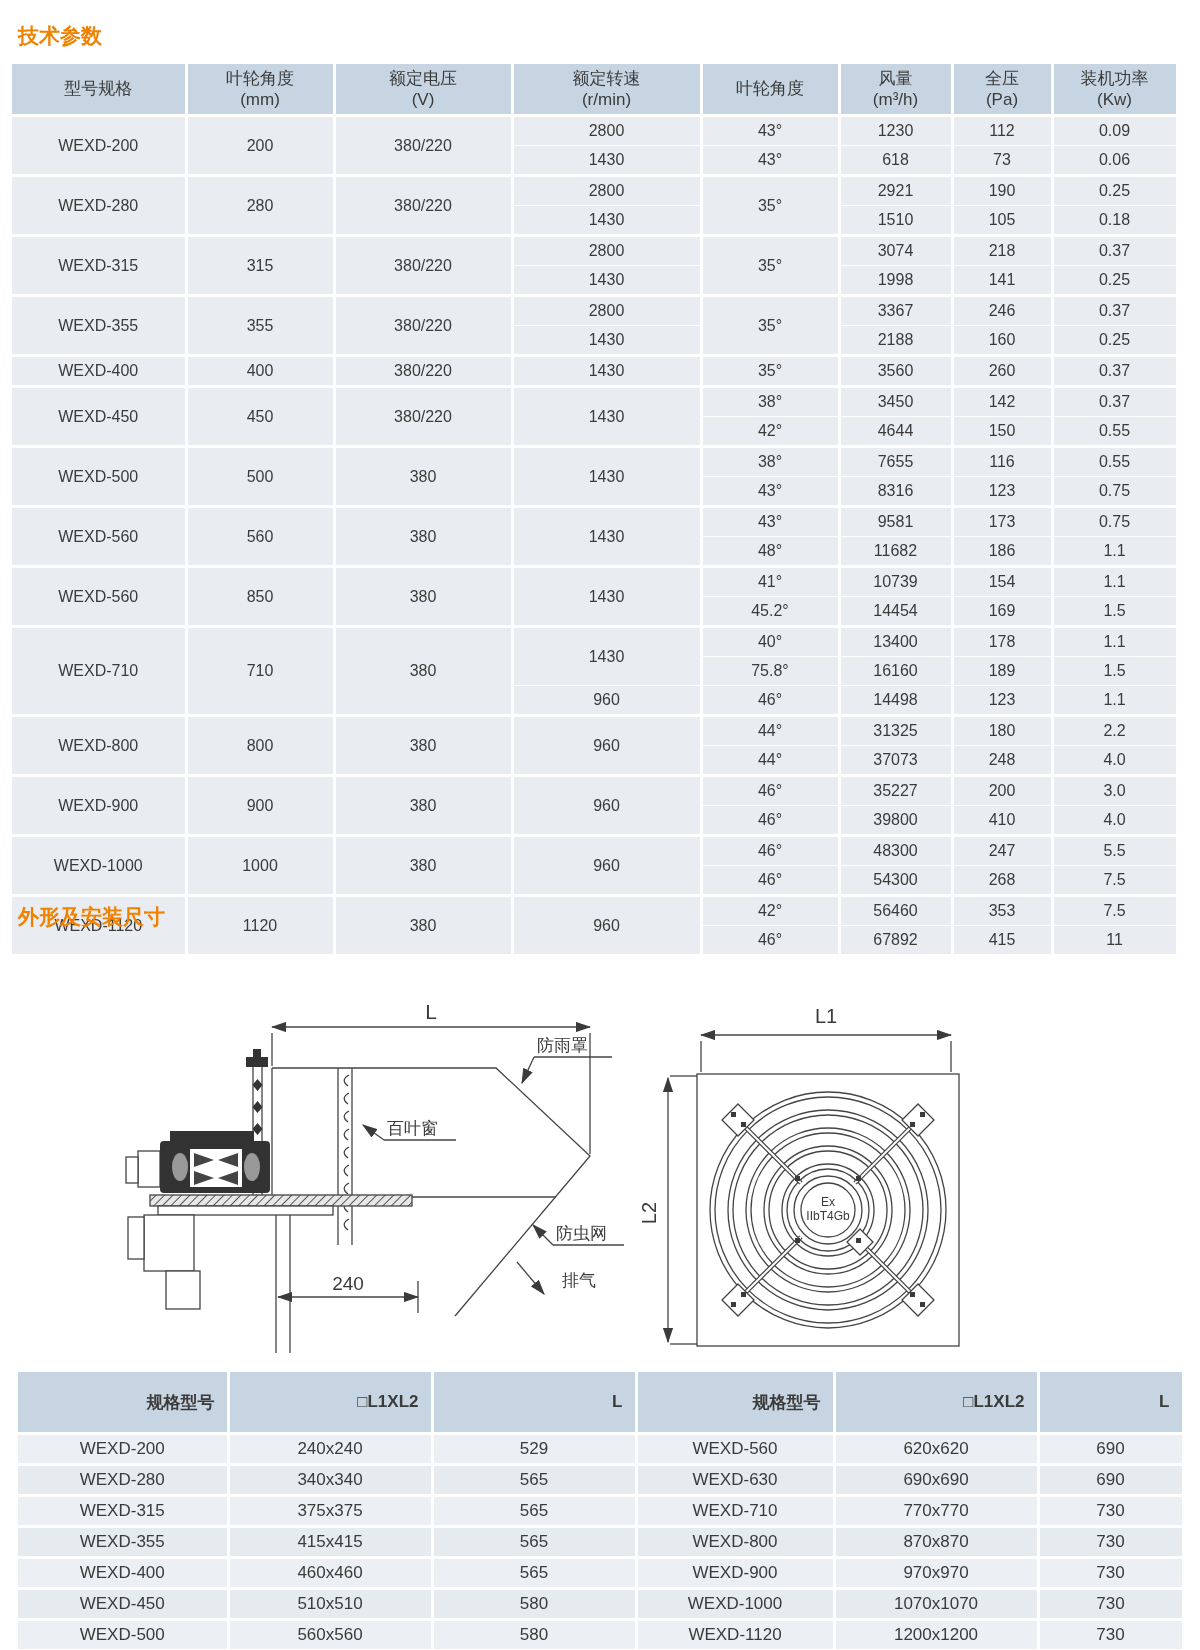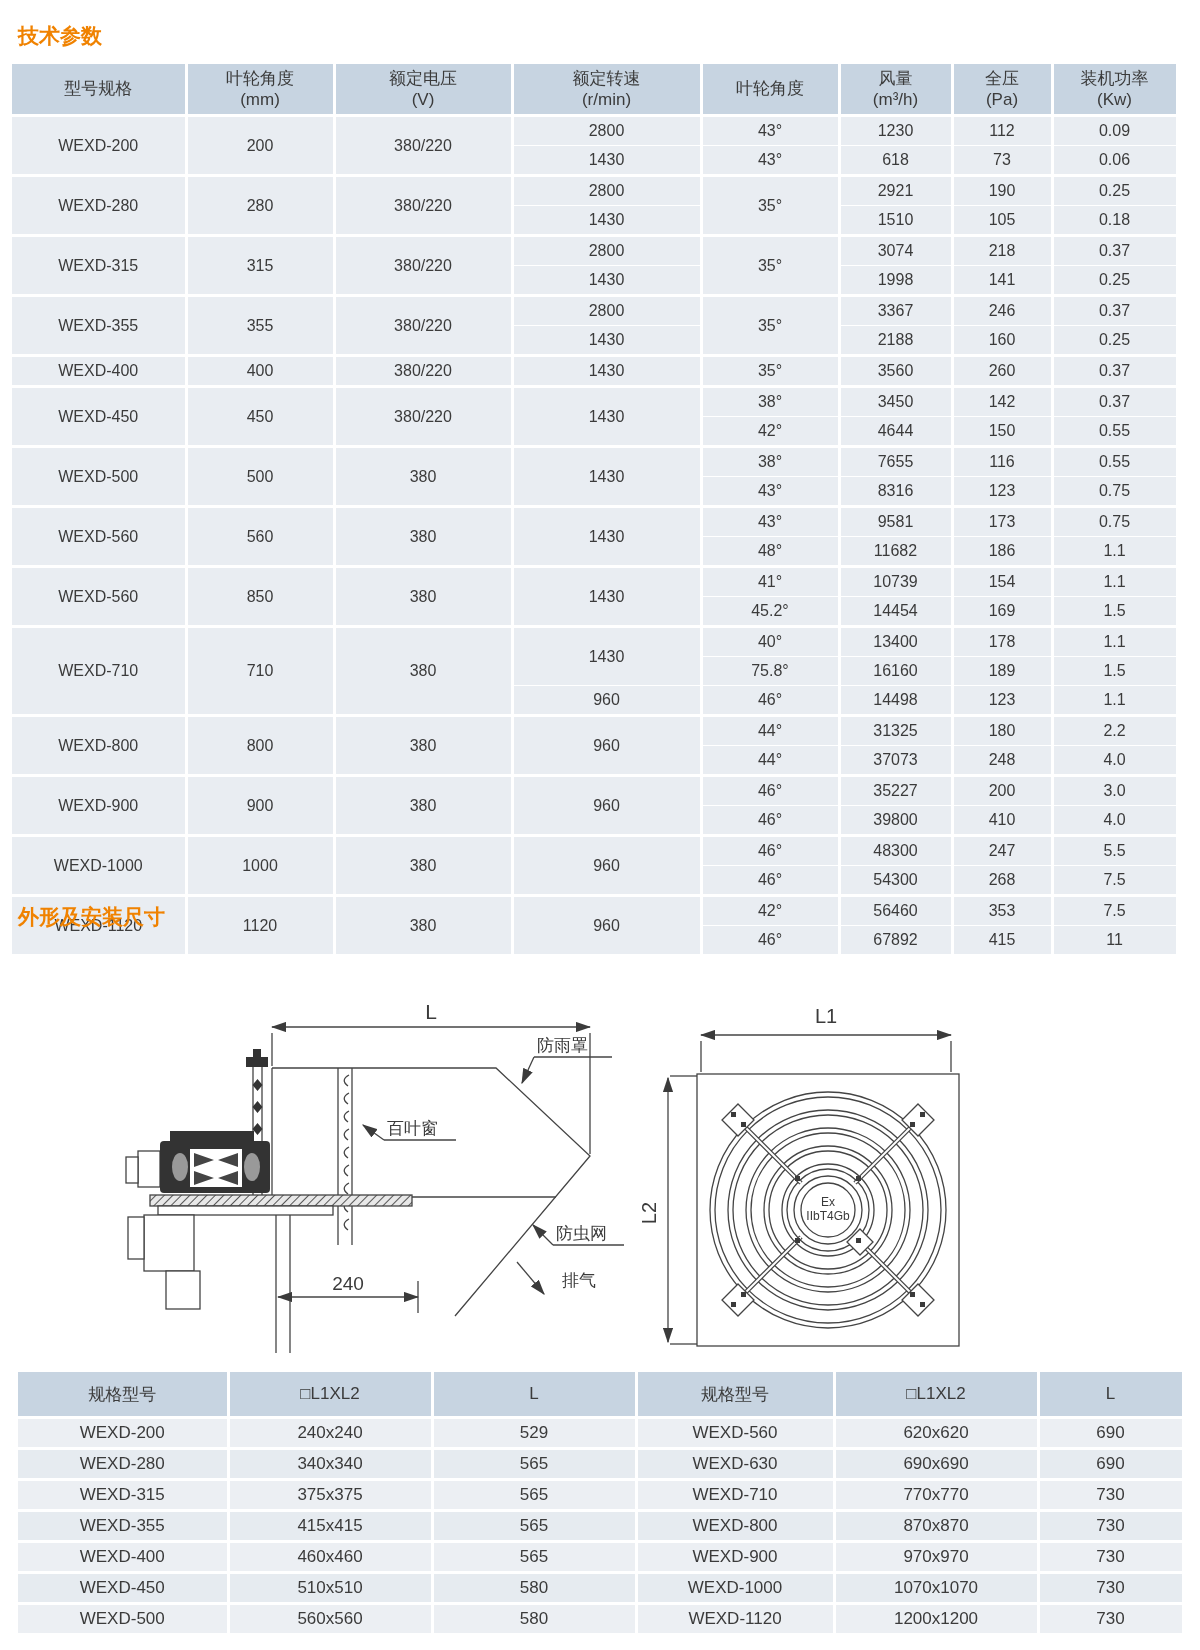--- a/index.html
+++ b/index.html
@@ -13,23 +13,23 @@
   #spec-table{position:absolute;left:12px;top:64px;width:1165px;}
   #spec-table th{background:#c7d4e1;height:50px;font-size:17px;font-weight:normal;
                  text-align:center;vertical-align:middle;line-height:1.25;
                  border-right:3px solid #fff;border-bottom:3px solid #fff;padding:0;}
   #spec-table td{background:#e9edf2;height:28px;font-size:16px;text-align:center;
                  vertical-align:middle;border-right:3px solid #fff;
                  border-bottom:1px solid #fff;padding:0;}
   #spec-table td.ge{border-bottom:3px solid #fff;}
 
   #dims-table{position:absolute;left:18px;top:1372px;width:1165px;}
-  #dims-table th{background:#c7d4e1;height:36px;font-size:17px;font-weight:normal;
-                 text-align:center;vertical-align:middle;
-                 border-right:3px solid #fff;border-bottom:3px solid #fff;padding:4px;}
+  #dims-table th{background:#c7d4e1;height:36px;font-size:17px;font-weight:bold;
+                 text-align:right;vertical-align:middle;
+                 border-right:3px solid #fff;border-bottom:3px solid #fff;padding:12px;}
   #dims-table td{height:28px;font-size:17px;text-align:center;vertical-align:middle;
                  border-right:3px solid #fff;border-bottom:3px solid #fff;padding:0;}
   #dims-table tr:nth-child(odd) td{background:#eceff3;}
   #dims-table tr:nth-child(even) td{background:#e6ebf0;}
 
   .dwg{position:absolute;top:990px;}
   #dwg-left{left:100px;}
   #dwg-right{left:620px;}
   svg text{font-family:"Liberation Sans","DejaVu Sans",sans-serif;fill:#3b3b3b;}
 </style>

